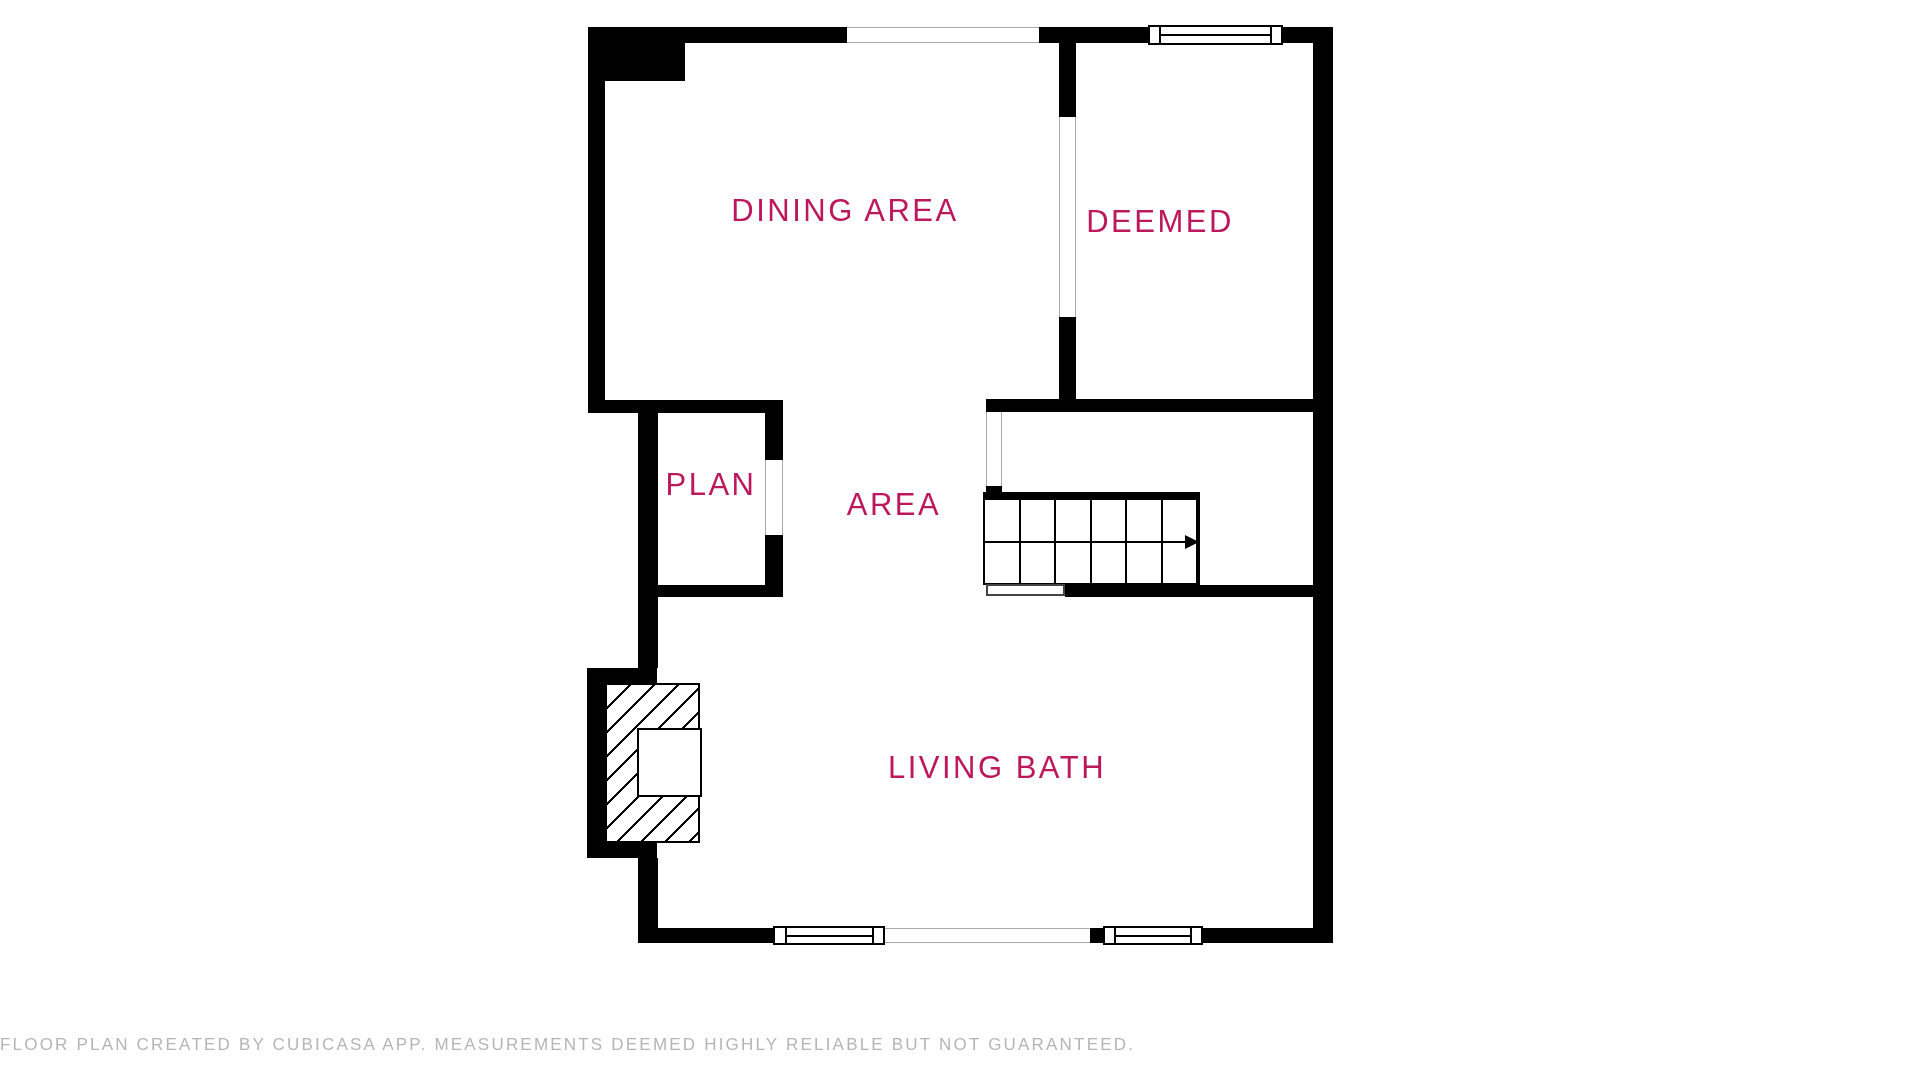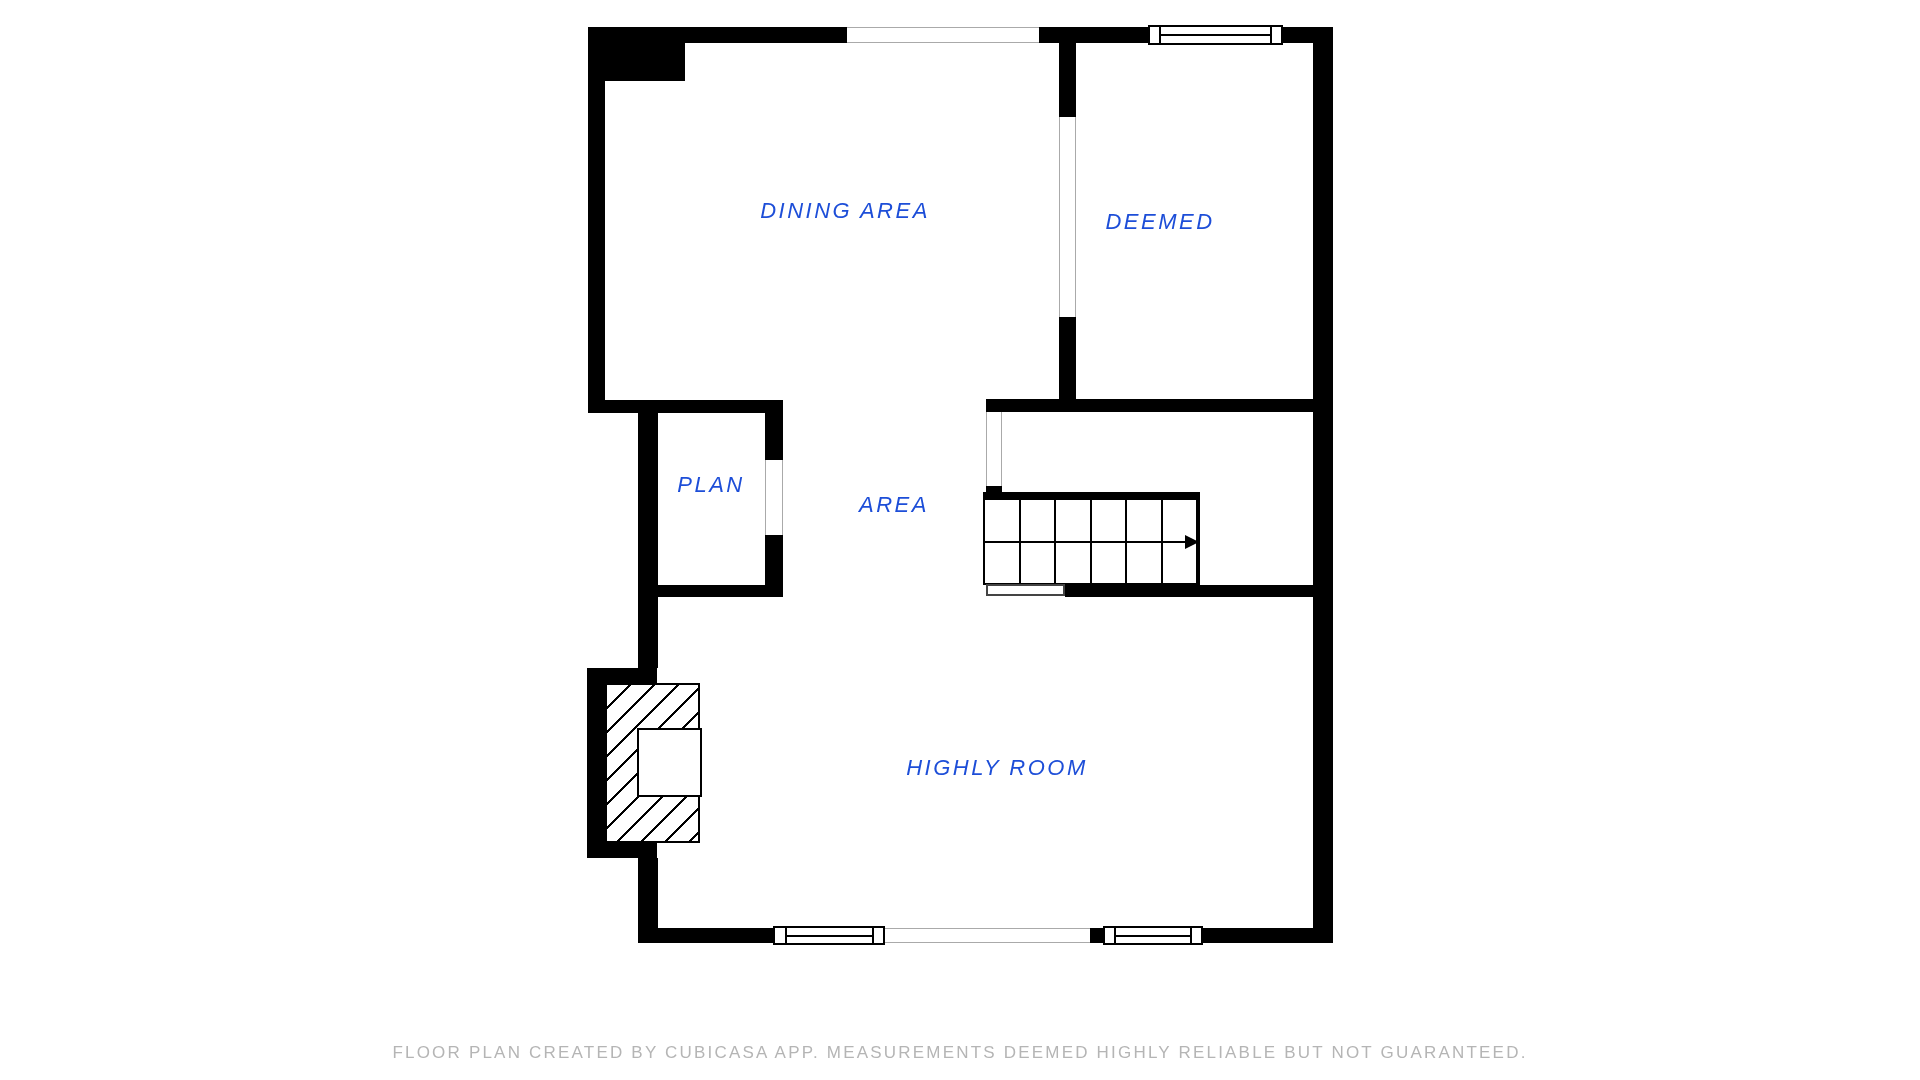--- a/index.html
+++ b/index.html
@@ -4,33 +4,33 @@
 <style>
   html,body{margin:0;padding:0;background:#fff;}
   .canvas{position:relative;width:1920px;height:1080px;background:#fff;overflow:hidden;
           font-family:"Liberation Sans", sans-serif;}
   .wall{position:absolute;background:#000;}
   .opening-h{position:absolute;background:#fff;border-top:1px solid #aaa;border-bottom:1px solid #aaa;box-sizing:border-box;}
   .opening-v{position:absolute;background:#fff;border-left:1px solid #aaa;border-right:1px solid #aaa;box-sizing:border-box;}
   .window{position:absolute;background:#fff;border:2px solid #000;box-sizing:border-box;}
   .pane{position:absolute;top:0;bottom:0;border-left:2px solid #000;border-right:2px solid #000;}
   .pane-mid{position:absolute;left:0;right:0;top:50%;margin-top:-1px;border-top:2px solid #000;}
-  .room-label{position:absolute;transform:translate(-50%,-50%);font-size:22px;letter-spacing:2.5px;
-              color:#1d4ed8;white-space:nowrap;font-style:italic;}
+  .room-label{position:absolute;transform:translate(-50%,-50%);font-size:31px;letter-spacing:2.5px;
+              color:#be185d;white-space:nowrap;}
   .stair-grid{position:absolute;display:flex;background:#fff;border-left:2px solid #000;
               border-right:2px solid #000;border-bottom:2px solid #000;box-sizing:border-box;}
   .stair-cell{flex:1;border-right:2px solid #000;}
   .stair-cell:last-child{border-right:none;}
   .stair-midline{position:absolute;left:0;right:0;top:50%;margin-top:-1px;border-top:2px solid #000;}
   .stair-rail{position:absolute;background:#fff;border:2px solid #444;box-sizing:border-box;}
   .fireplace{position:absolute;border:2px solid #000;box-sizing:border-box;
              background:repeating-linear-gradient(135deg,#fff 0 15px,#000 15px 17px);}
   .firebox{position:absolute;background:#fff;border:2px solid #000;box-sizing:border-box;}
-  .footer{position:absolute;left:0;right:0;text-align:center;font-size:17px;letter-spacing:2.2px;
-          color:#b5b5b5;white-space:nowrap;margin-top:8px;}
+  .footer{position:absolute;left:0;right:0;text-align:left;font-size:17px;letter-spacing:2.2px;
+          color:#b5b5b5;white-space:nowrap;}
   .arrow-svg{position:absolute;overflow:visible;}
 </style>
 </head>
 <body>
 
 <div class="canvas">
 
   <div class="wall" style="left:588px;top:27px;width:97px;height:54px;"></div>
   <div class="wall" style="left:588px;top:27px;width:259px;height:16px;"></div>
   <div class="opening-h" style="left:847px;top:27px;width:192px;height:16px;"></div>
@@ -96,17 +96,17 @@
   <div class="stair-rail" style="left:986px;top:584px;width:79px;height:12px;"></div>
   <div class="wall" style="left:1065px;top:585px;width:248px;height:12px;"></div>
 
   <div class="fireplace" style="left:605px;top:683px;width:95px;height:160px;"></div>
   <div class="firebox" style="left:637px;top:728px;width:65px;height:69px;"></div>
 
   <div class="room-label" style="left:845px;top:211px;">DINING AREA</div>
   <div class="room-label" style="left:1160px;top:222px;">DEEMED</div>
   <div class="room-label" style="left:711px;top:485px;">PLAN</div>
   <div class="room-label" style="left:894px;top:505px;">AREA</div>
-  <div class="room-label" style="left:997px;top:768px;">HIGHLY ROOM</div>
+  <div class="room-label" style="left:997px;top:768px;">LIVING BATH</div>
 
   <div class="footer" style="top:1035px;">FLOOR PLAN CREATED BY CUBICASA APP. MEASUREMENTS DEEMED HIGHLY RELIABLE BUT NOT GUARANTEED.</div>
 
 </div>
 
 </body></html>

